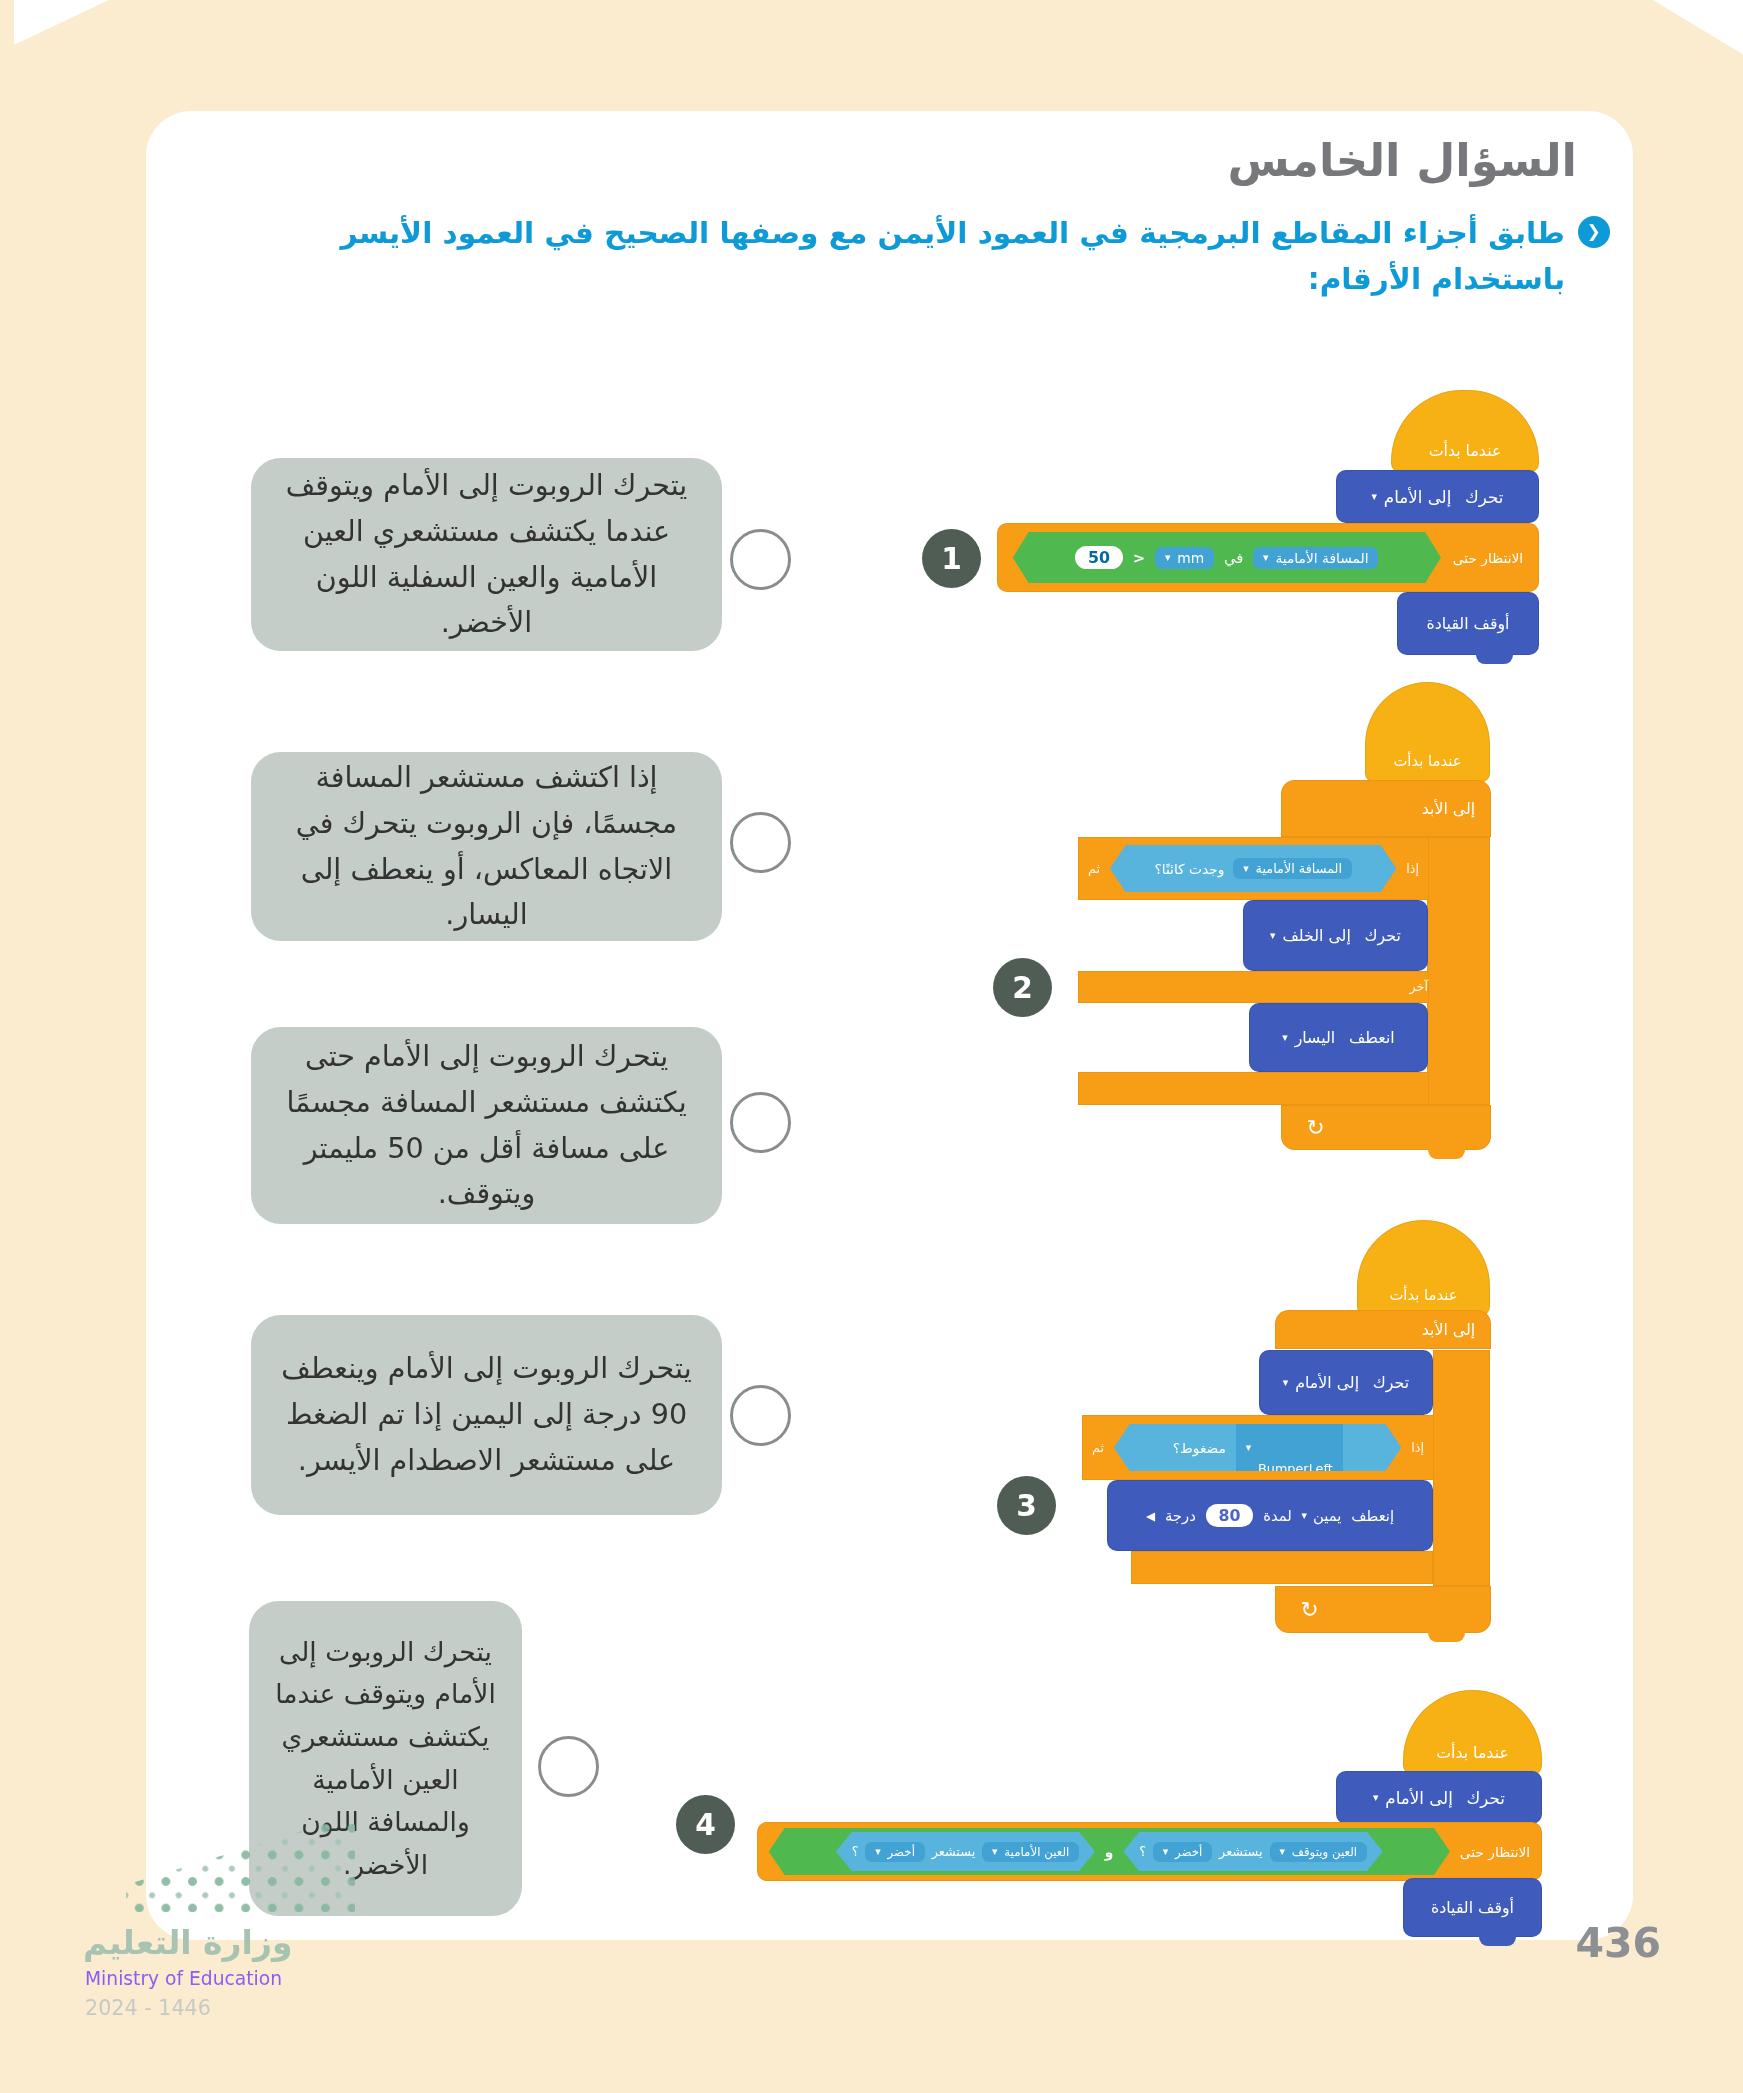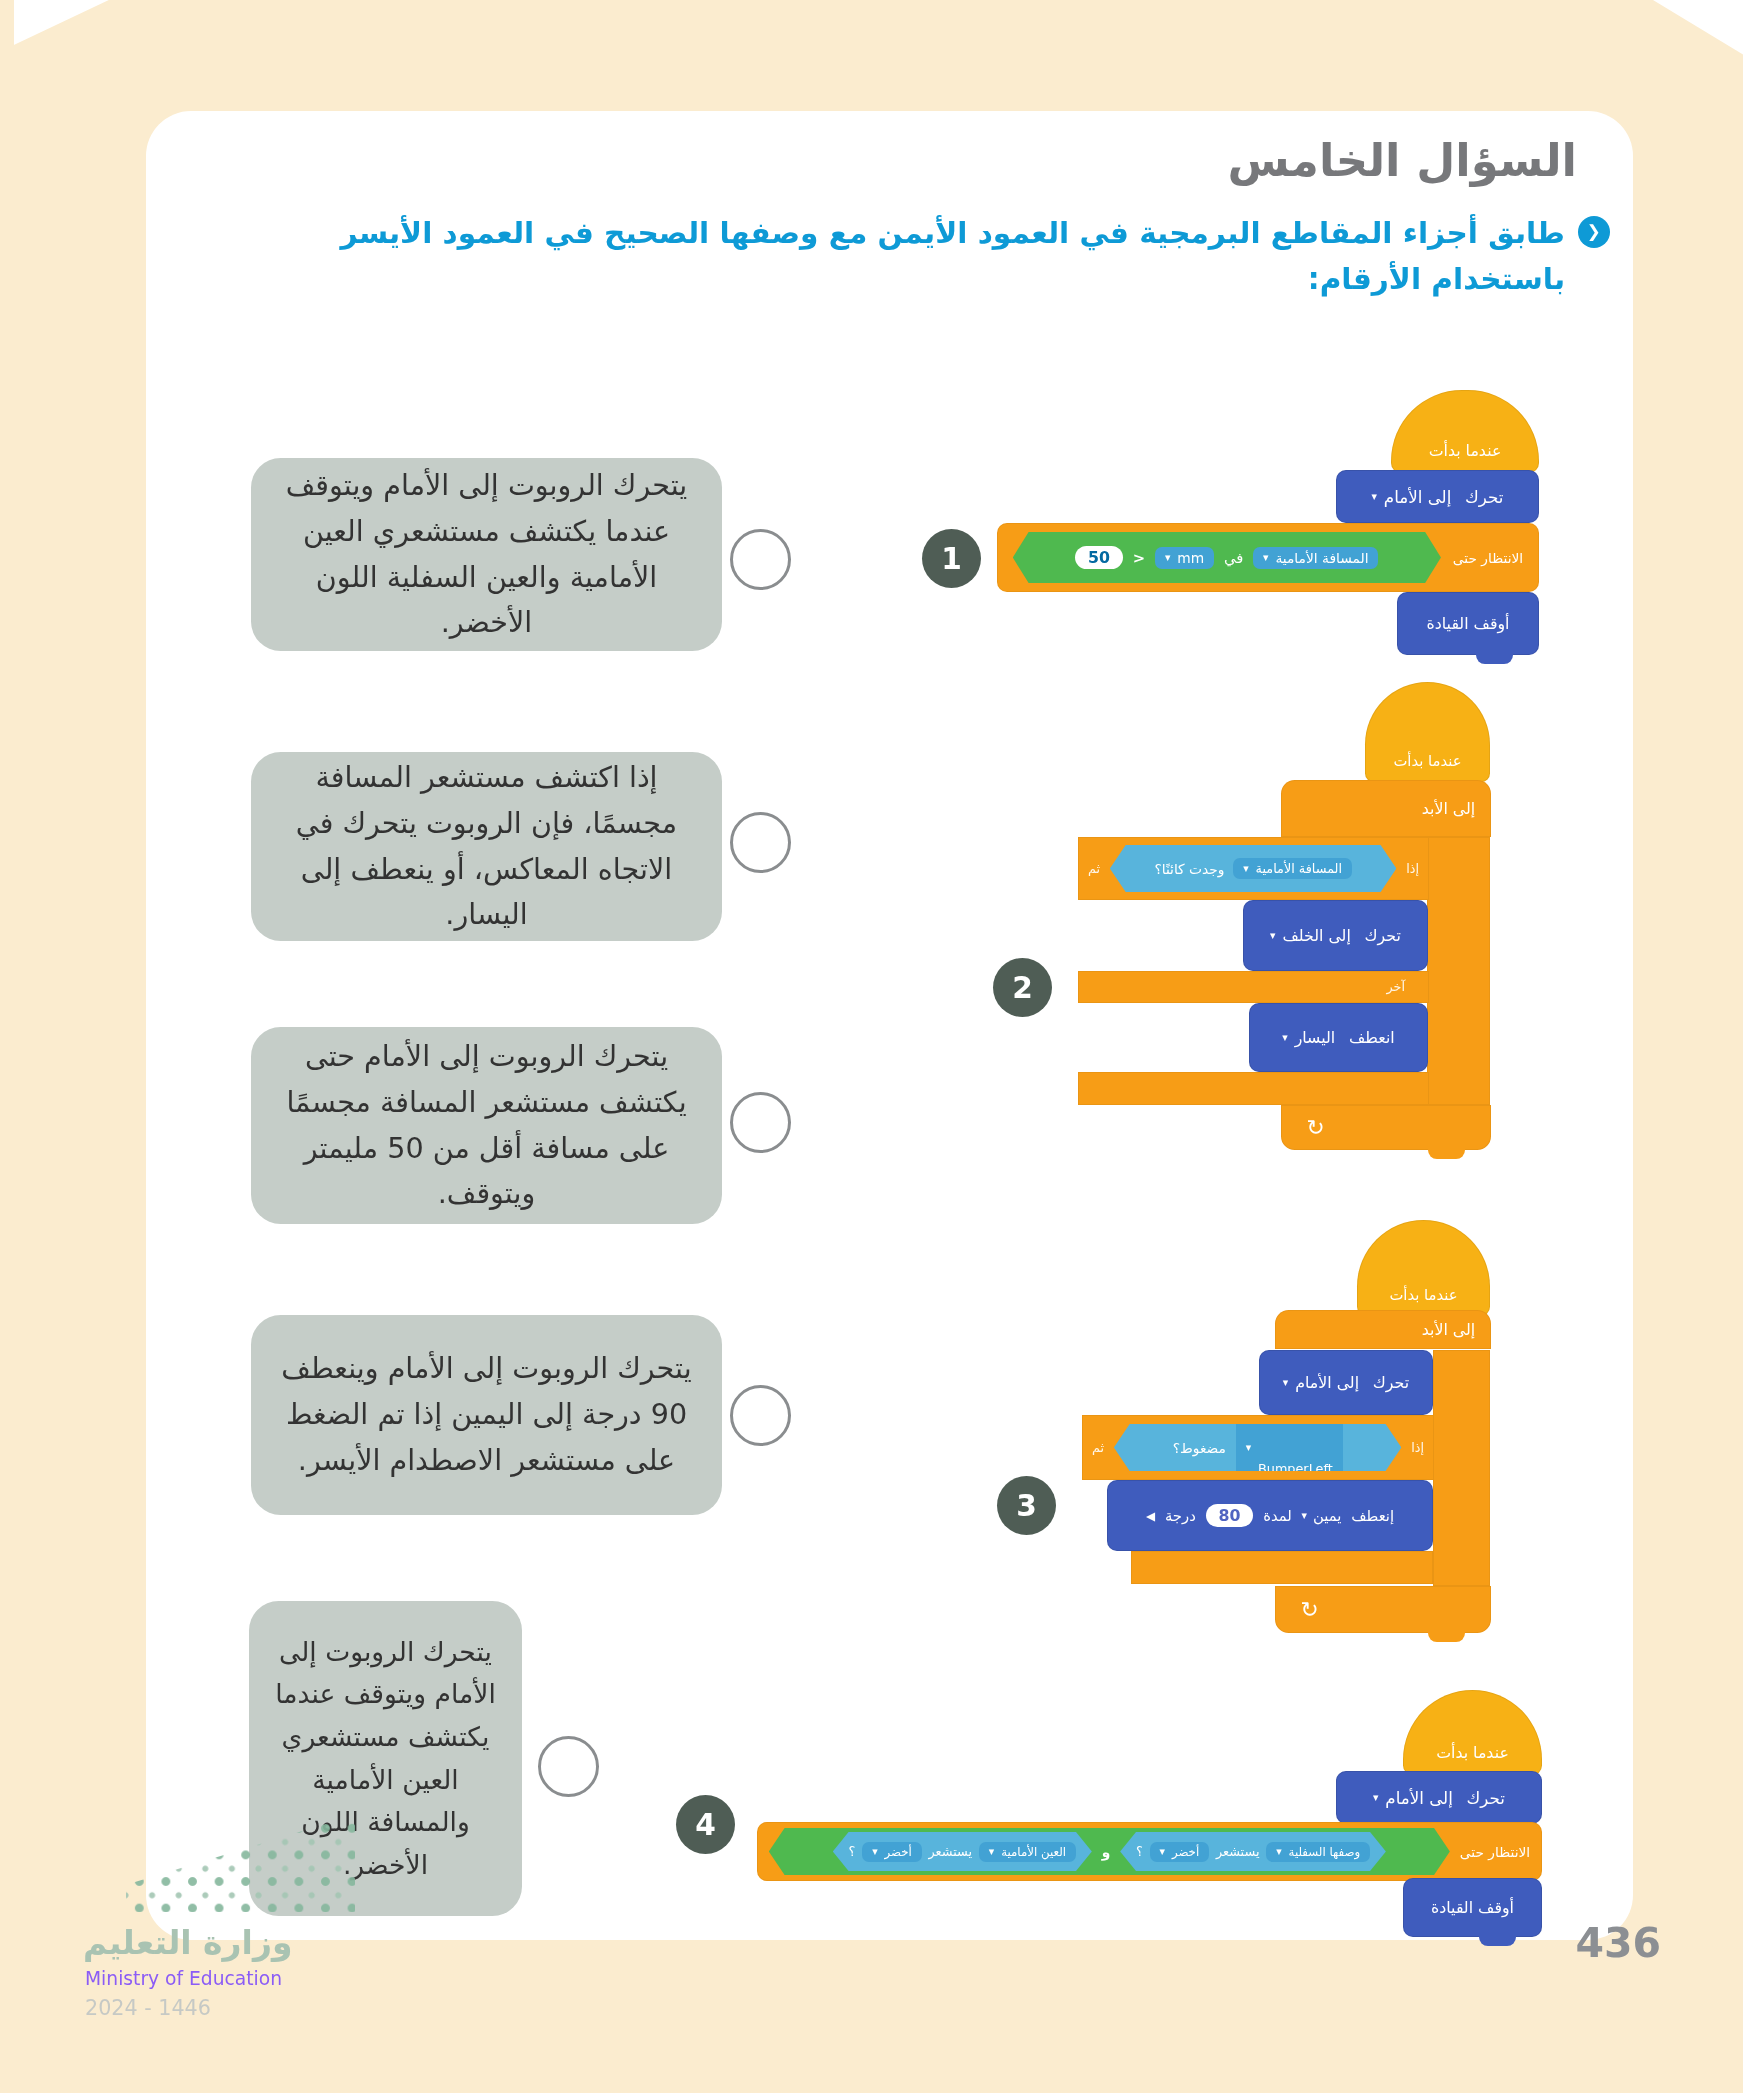--- a/index.html
+++ b/index.html
@@ -148,21 +148,21 @@
     </div>
     <span class="tinylabel">ثم</span>
   </div>
   <div class="abs brow blue" style="left:1243px;top:900px;width:185px;height:71px;justify-content:center;font-size:15.8px;">
     <span>تحرك</span>
     <span style="display:flex;align-items:center;gap:6.9px;">
       <span>إلى الخلف</span>
       <span class="caret">▾</span>
     </span>
   </div>
-  <div class="abs brow orange" style="left:1078px;top:971px;width:351px;height:31.5px;padding:0 24px;">
+  <div class="abs brow orange" style="left:1078px;top:971px;width:351px;height:31.5px;padding:0 1px;">
     <span class="tinylabel">آخر</span>
   </div>
   <div class="abs brow blue" style="left:1249px;top:1003px;width:179px;height:69px;justify-content:center;font-size:15.8px;">
     <span>انعطف</span>
     <span style="display:flex;align-items:center;gap:6.9px;">
       <span>اليسار</span>
       <span class="caret">▾</span>
     </span>
   </div>
   <div class="abs orange" style="left:1078px;top:1072px;width:351px;height:33px;"></div>
@@ -219,21 +219,21 @@
     <span style="display:flex;align-items:center;gap:6.9px;">
       <span>إلى الأمام</span>
       <span class="caret">▾</span>
     </span>
   </div>
   <div class="abs brow orange r10" style="left:757px;top:1822px;width:785px;height:59px;gap:9.9px;padding:0 11.8px;">
     <span class="slabel">الانتظار حتى</span>
     <div class="hex green" style="flex:1;height:47px;padding:0 15.8px;font-size:13.8px;gap:9.9px;">
       <div class="hex lblue" style="height:39px;padding:0 15.8px;font-size:12.8px;gap:6.9px;">
         <span class="opt" style="font-size:11.8px;">
-          <span>وصفها السفلية</span>
+          <span>العين ويتوقف</span>
           <span class="caret">▾</span>
         </span>
         <span>يستشعر</span>
         <span class="opt" style="font-size:11.8px;">
           <span>أخضر</span>
           <span class="caret">▾</span>
         </span>
         <span>؟</span>
       </div>
       <span style="font-weight:bold;">و</span>

